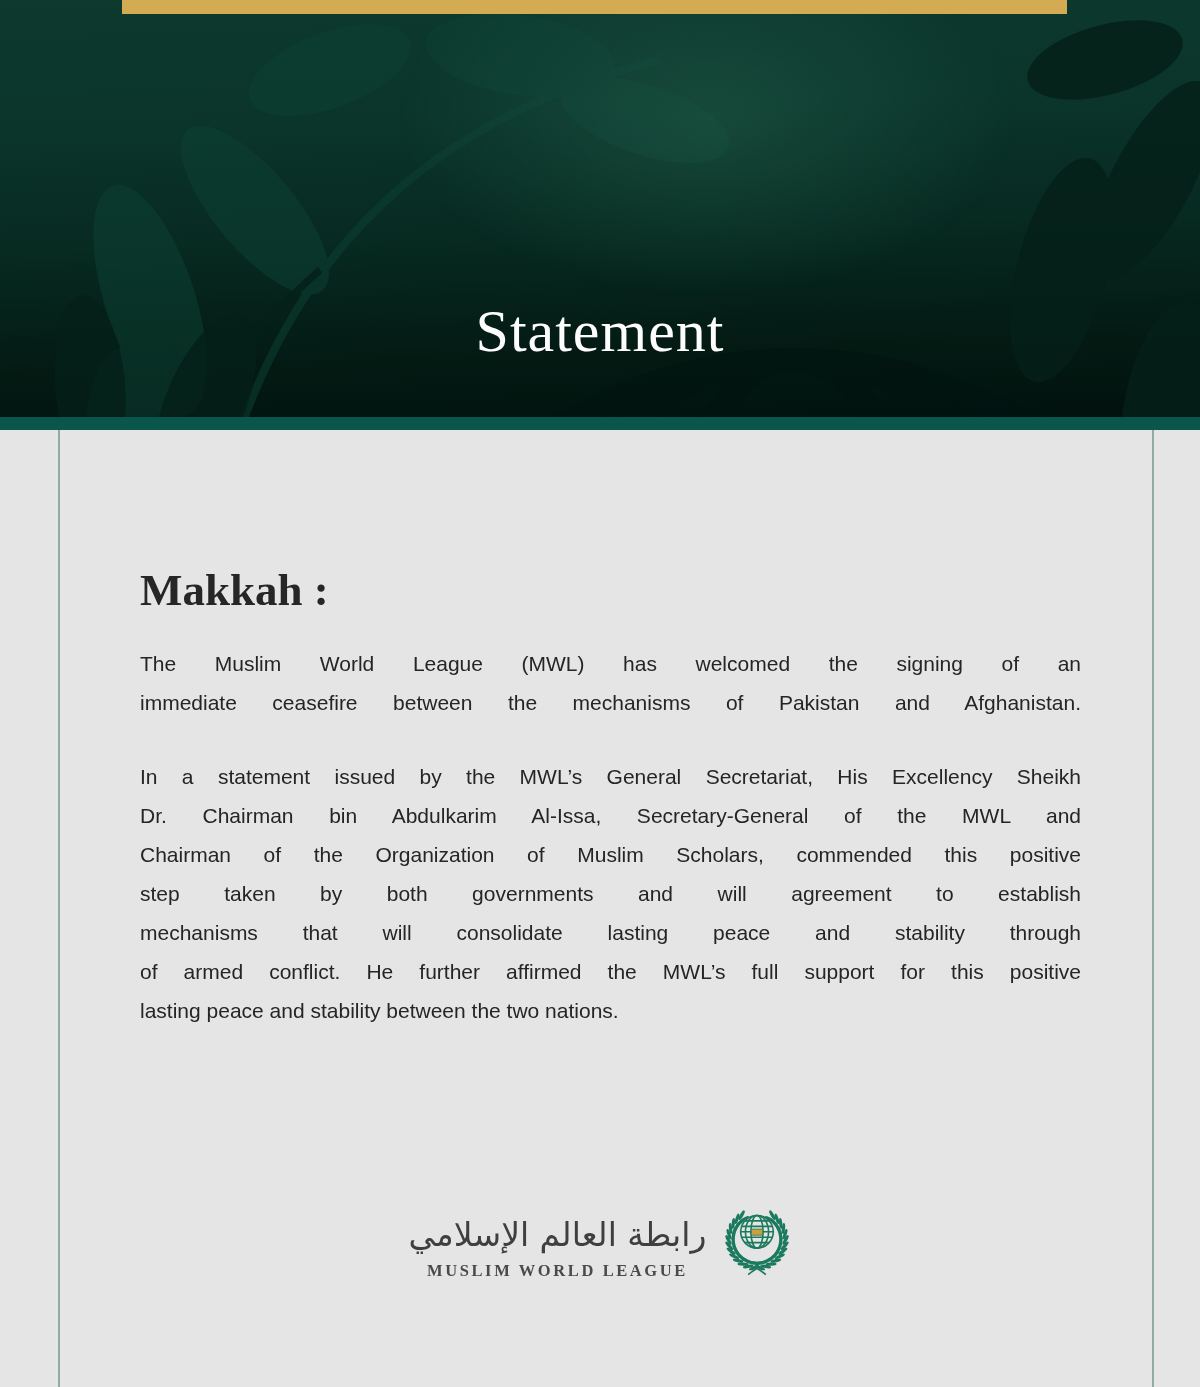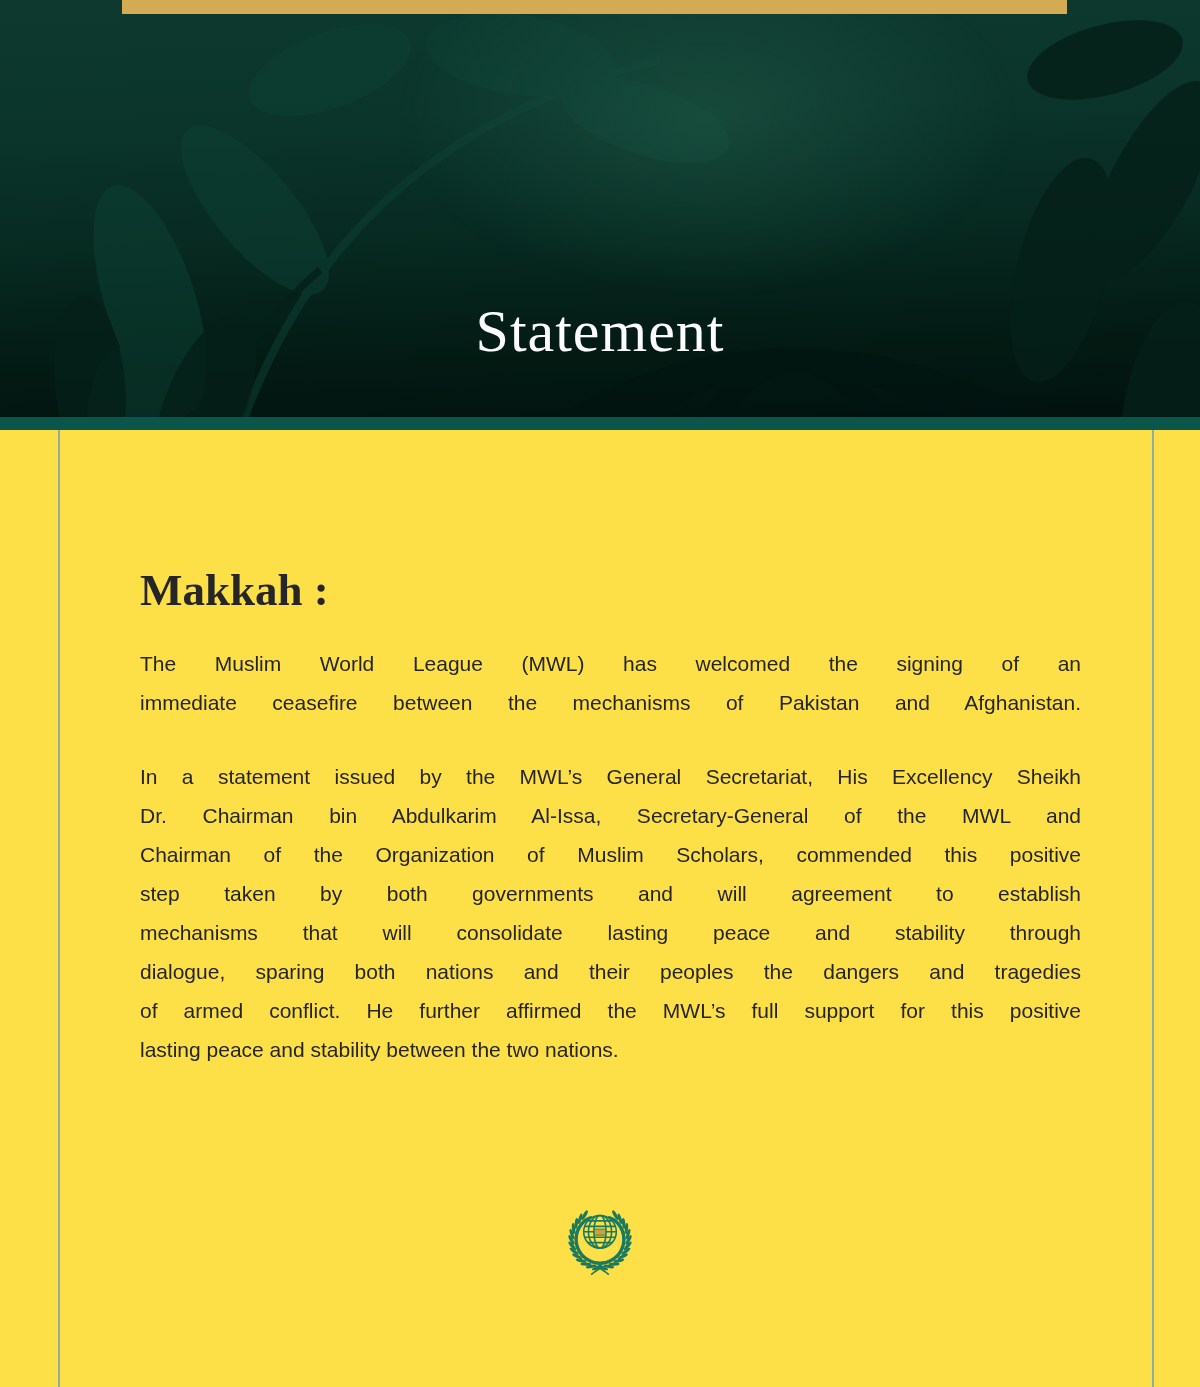--- a/index.html
+++ b/index.html
@@ -1,18 +1,18 @@
 <!DOCTYPE html>
 <html><head>
 <meta charset="utf-8">
 <style>
   html,body { margin:0; padding:0; background:#ffffff; }
   .page {
     position:relative; width:1200px; height:1387px; overflow:hidden;
-    background:#fde047; font-family:"Liberation Sans", sans-serif;
+    background:#e5e5e5; font-family:"Liberation Sans", sans-serif;
   }
 
   
   .header {
     position:absolute; left:0; top:0; width:1200px; height:417px; overflow:hidden;
     background: linear-gradient(178deg, #0D392E 0%, #0B352B 28%, #072A21 55%, #031A13 82%, #02120E 100%);
   }
   .header .glow {
     position:absolute; left:0; top:0; width:100%; height:100%;
     background: radial-gradient(ellipse 430px 250px at 59% 28%, rgba(35,95,75,0.50), rgba(0,0,0,0) 72%);
@@ -109,26 +109,29 @@
     <div class="line">The Muslim World League (MWL) has welcomed the signing of an</div>
     <div class="line">immediate ceasefire between the mechanisms of Pakistan and Afghanistan.</div>
   </div>
 
   <div class="para p2">
     <div class="line">In a statement issued by the MWL’s General Secretariat, His Excellency Sheikh</div>
     <div class="line">Dr. Chairman bin Abdulkarim Al-Issa, Secretary-General of the MWL and</div>
     <div class="line">Chairman of the Organization of Muslim Scholars, commended this positive</div>
     <div class="line">step taken by both governments and will agreement to establish</div>
     <div class="line">mechanisms that will consolidate lasting peace and stability through</div>
-    <div class="line">dialogue, sparing both nations and their peoples the dangers and tragedies</div>
     <div class="line">of armed conflict. He further affirmed the MWL’s full support for this positive</div>
     <div class="line last">lasting peace and stability between the two nations.</div>
   </div>
 
   <div class="logo-row">
+    <div class="logo-text">
+      <div class="logo-arabic">رابطة العالم الإسلامي</div>
+      <div class="logo-english">MUSLIM WORLD LEAGUE</div>
+    </div>
     <svg class="emblem" id="emblem" width="68" height="78" viewBox="0 0 100 114" aria-hidden="true">
       <defs>
         <clipPath id="globe-clip">
             <circle cx="50" cy="42" r="24"></circle>
           </clipPath>
       </defs>
 
       <g id="globe-g" stroke="#1B7A5E" fill="none" stroke-width="2.4">
         <circle cx="50" cy="42" r="24"></circle>
         <ellipse cx="50" cy="42" rx="9" ry="24"></ellipse>

